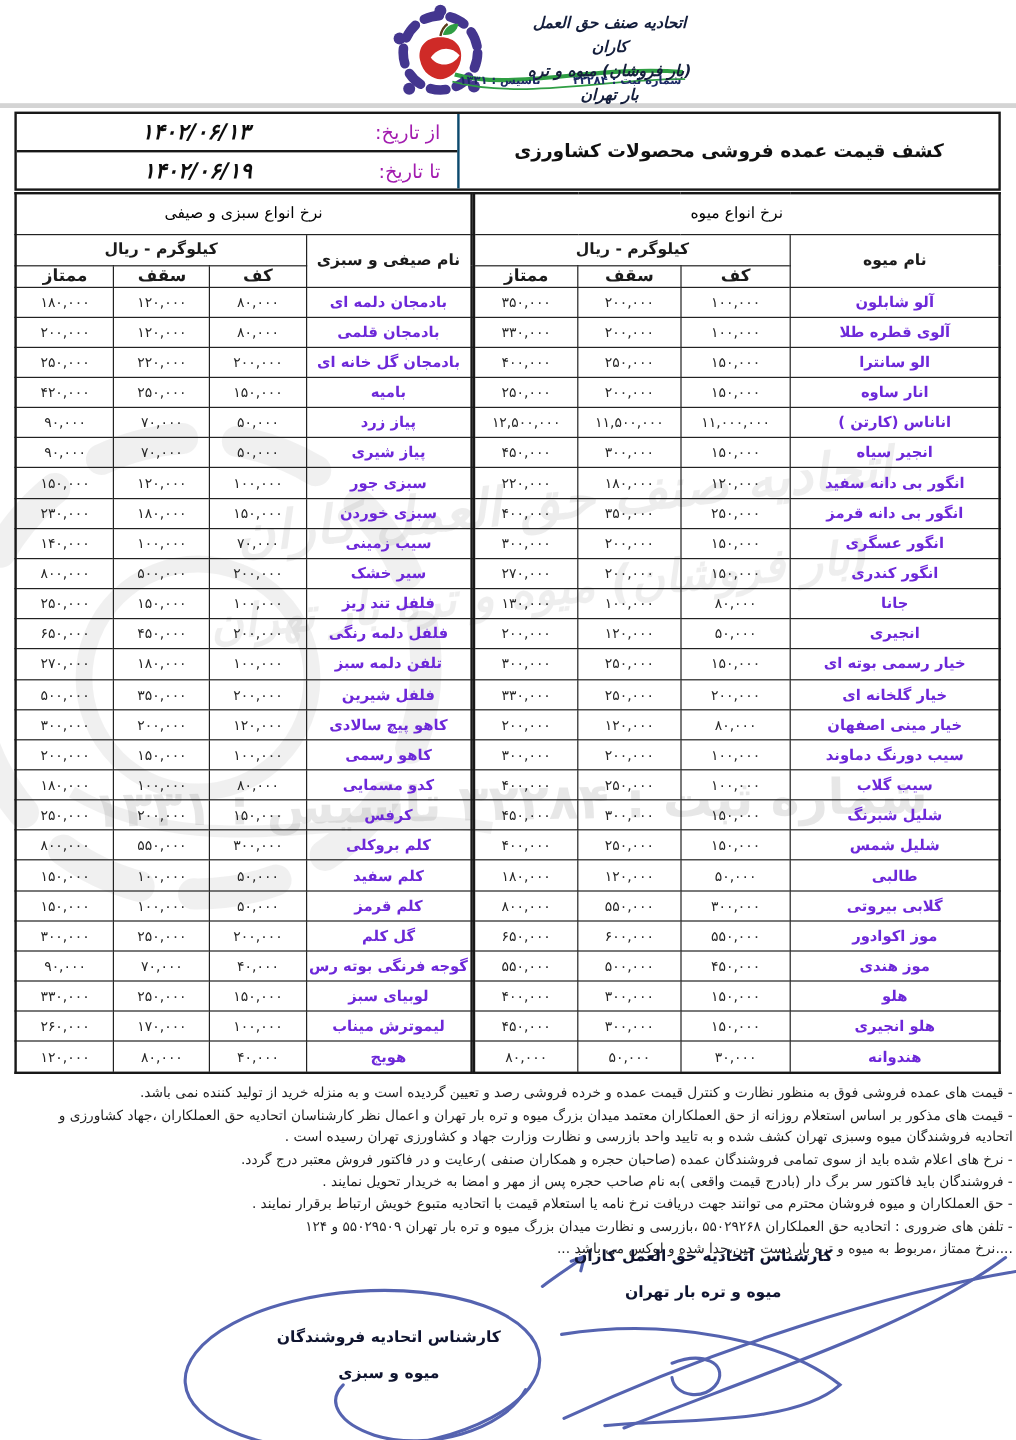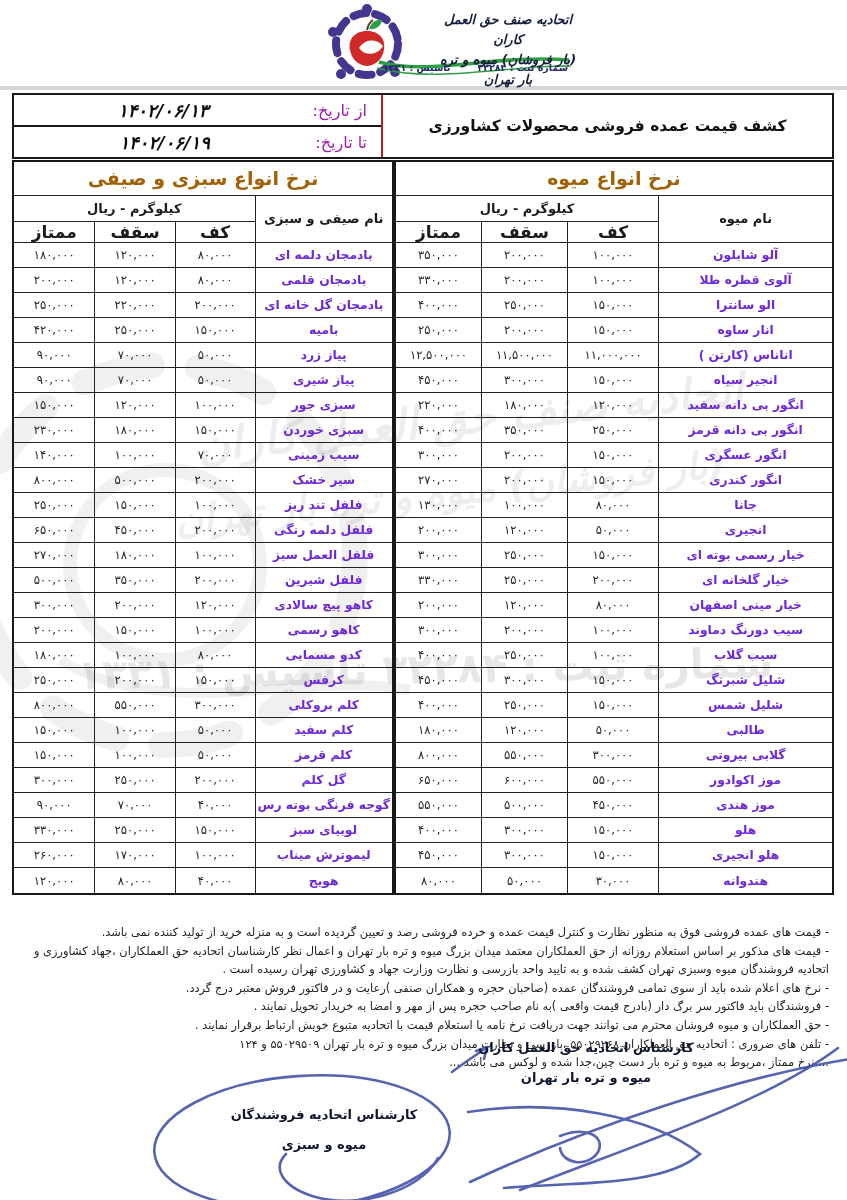--- a/index.html
+++ b/index.html
@@ -15,42 +15,42 @@
 
   
   .masthead { position:absolute; top:2px; left:295px; width:300px; height:88px; z-index:2; }
   .emblem { position:absolute; left:20px; top:0; }
   .org-name { position:absolute; left:138px; top:8px; width:150px; text-align:center; color:#141e3c; font-weight:bold; font-style:italic; font-size:13px; line-height:20px; }
   .reg-line { position:absolute; left:88px; top:60px; width:185px; font-size:9.5px; color:#1d2a66; font-weight:bold; display:flex; justify-content:space-between; direction:rtl; }
   .top-rule { position:absolute; top:86px; left:0; width:847px; height:4px; background:#c9c9c9; opacity:.8; z-index:1; }
 
   
   .title-table { position:absolute; top:93px; right:13px; width:822px; height:66px; border:2.5px solid #181818; display:grid; grid-template-columns:451px 1fr; z-index:2; background:transparent; }
-  .title-cell { border-left:2px solid #b91c1c; display:flex; flex-direction:column; justify-content:center; align-items:center; gap:4px; }
+  .title-cell { border-left:2px solid #0c4a6e; display:flex; flex-direction:column; justify-content:center; align-items:center; gap:4px; }
   .title-line { font-weight:bold; font-size:15.5px; color:#111; }
   .dates-cell { display:flex; flex-direction:column; }
   .date-row { flex:1; display:flex; align-items:center; padding:0 14px; gap:14px; }
   .date-row + .date-row { border-top:2px solid #181818; }
   .date-label { font-size:16px; font-weight:normal; color:#a21caf; }
   .date-value { font-size:18px; font-weight:800; color:#0d0d0d; direction:ltr; letter-spacing:1px; flex:1; text-align:center;font-style:italic; }
 
   
   .tables-wrap { position:absolute; top:160px; right:13px; width:822px; height:735px; display:flex; z-index:2; }
   table.rates { border-collapse:collapse; table-layout:fixed; height:735px; }
   table.rates th, table.rates td { border:1.6px solid #222; text-align:center; vertical-align:middle; padding:0 2px; overflow:hidden; white-space:nowrap; }
   table.rates { border:2.2px solid #181818; }
-  .sec-title th { height:34px; font-size:19px; font-weight:bold; color:#a16207; }
+  .sec-title th { height:34px; font-size:13px; font-weight:normal; color:#000000; }
   .unit-th { height:26px; font-size:13px; font-weight:bold; }
   .name-th { font-size:13px; font-weight:bold; }
-  .cols-tr th { height:18px; font-size:17px; font-weight:bold;margin-left:28px; }
+  .cols-tr th { height:18px; font-size:14px; font-weight:bold;margin-left:28px; }
   td.name-cell { font-weight:bold; font-size:12.3px; color:#6d28d9; }
   td.num-cell { font-size:11.6px; color:#262626; letter-spacing:.4px; direction:ltr; }
 
   
-  .notes { position:absolute; top:901px; right:18px; left:12px; z-index:2; text-align:right;margin-top:22px; }
+  .notes { position:absolute; top:901px; right:3px; left:12px; z-index:2; text-align:right; }
   .note-line { font-size:11.4px; line-height:18.6px; color:#1e1e1e; }
 
   
   .sig-text { position:absolute; z-index:3; text-align:center; font-weight:bold; color:#101530; font-size:13px; line-height:30px; }
   .sig-right { top:1033px; left:452px; width:268px; }
   .sig-left  { top:1100px; left:200px; width:248px;text-align:center; }
   .sig-overlay { position:absolute; top:1040px; left:0; z-index:2; pointer-events:none; }
 </style>
 </head>
 <body>
@@ -380,21 +380,21 @@
             <td class="num-cell">۱۵۰,۰۰۰</td>
             <td class="num-cell">۲۵۰,۰۰۰</td>
           </tr>
           <tr>
             <td class="name-cell">فلفل دلمه رنگی</td>
             <td class="num-cell">۲۰۰,۰۰۰</td>
             <td class="num-cell">۴۵۰,۰۰۰</td>
             <td class="num-cell">۶۵۰,۰۰۰</td>
           </tr>
           <tr>
-            <td class="name-cell">فلفل العمل سبز</td>
+            <td class="name-cell">تلفن دلمه سبز</td>
             <td class="num-cell">۱۰۰,۰۰۰</td>
             <td class="num-cell">۱۸۰,۰۰۰</td>
             <td class="num-cell">۲۷۰,۰۰۰</td>
           </tr>
           <tr>
             <td class="name-cell">فلفل شیرین</td>
             <td class="num-cell">۲۰۰,۰۰۰</td>
             <td class="num-cell">۳۵۰,۰۰۰</td>
             <td class="num-cell">۵۰۰,۰۰۰</td>
           </tr>

